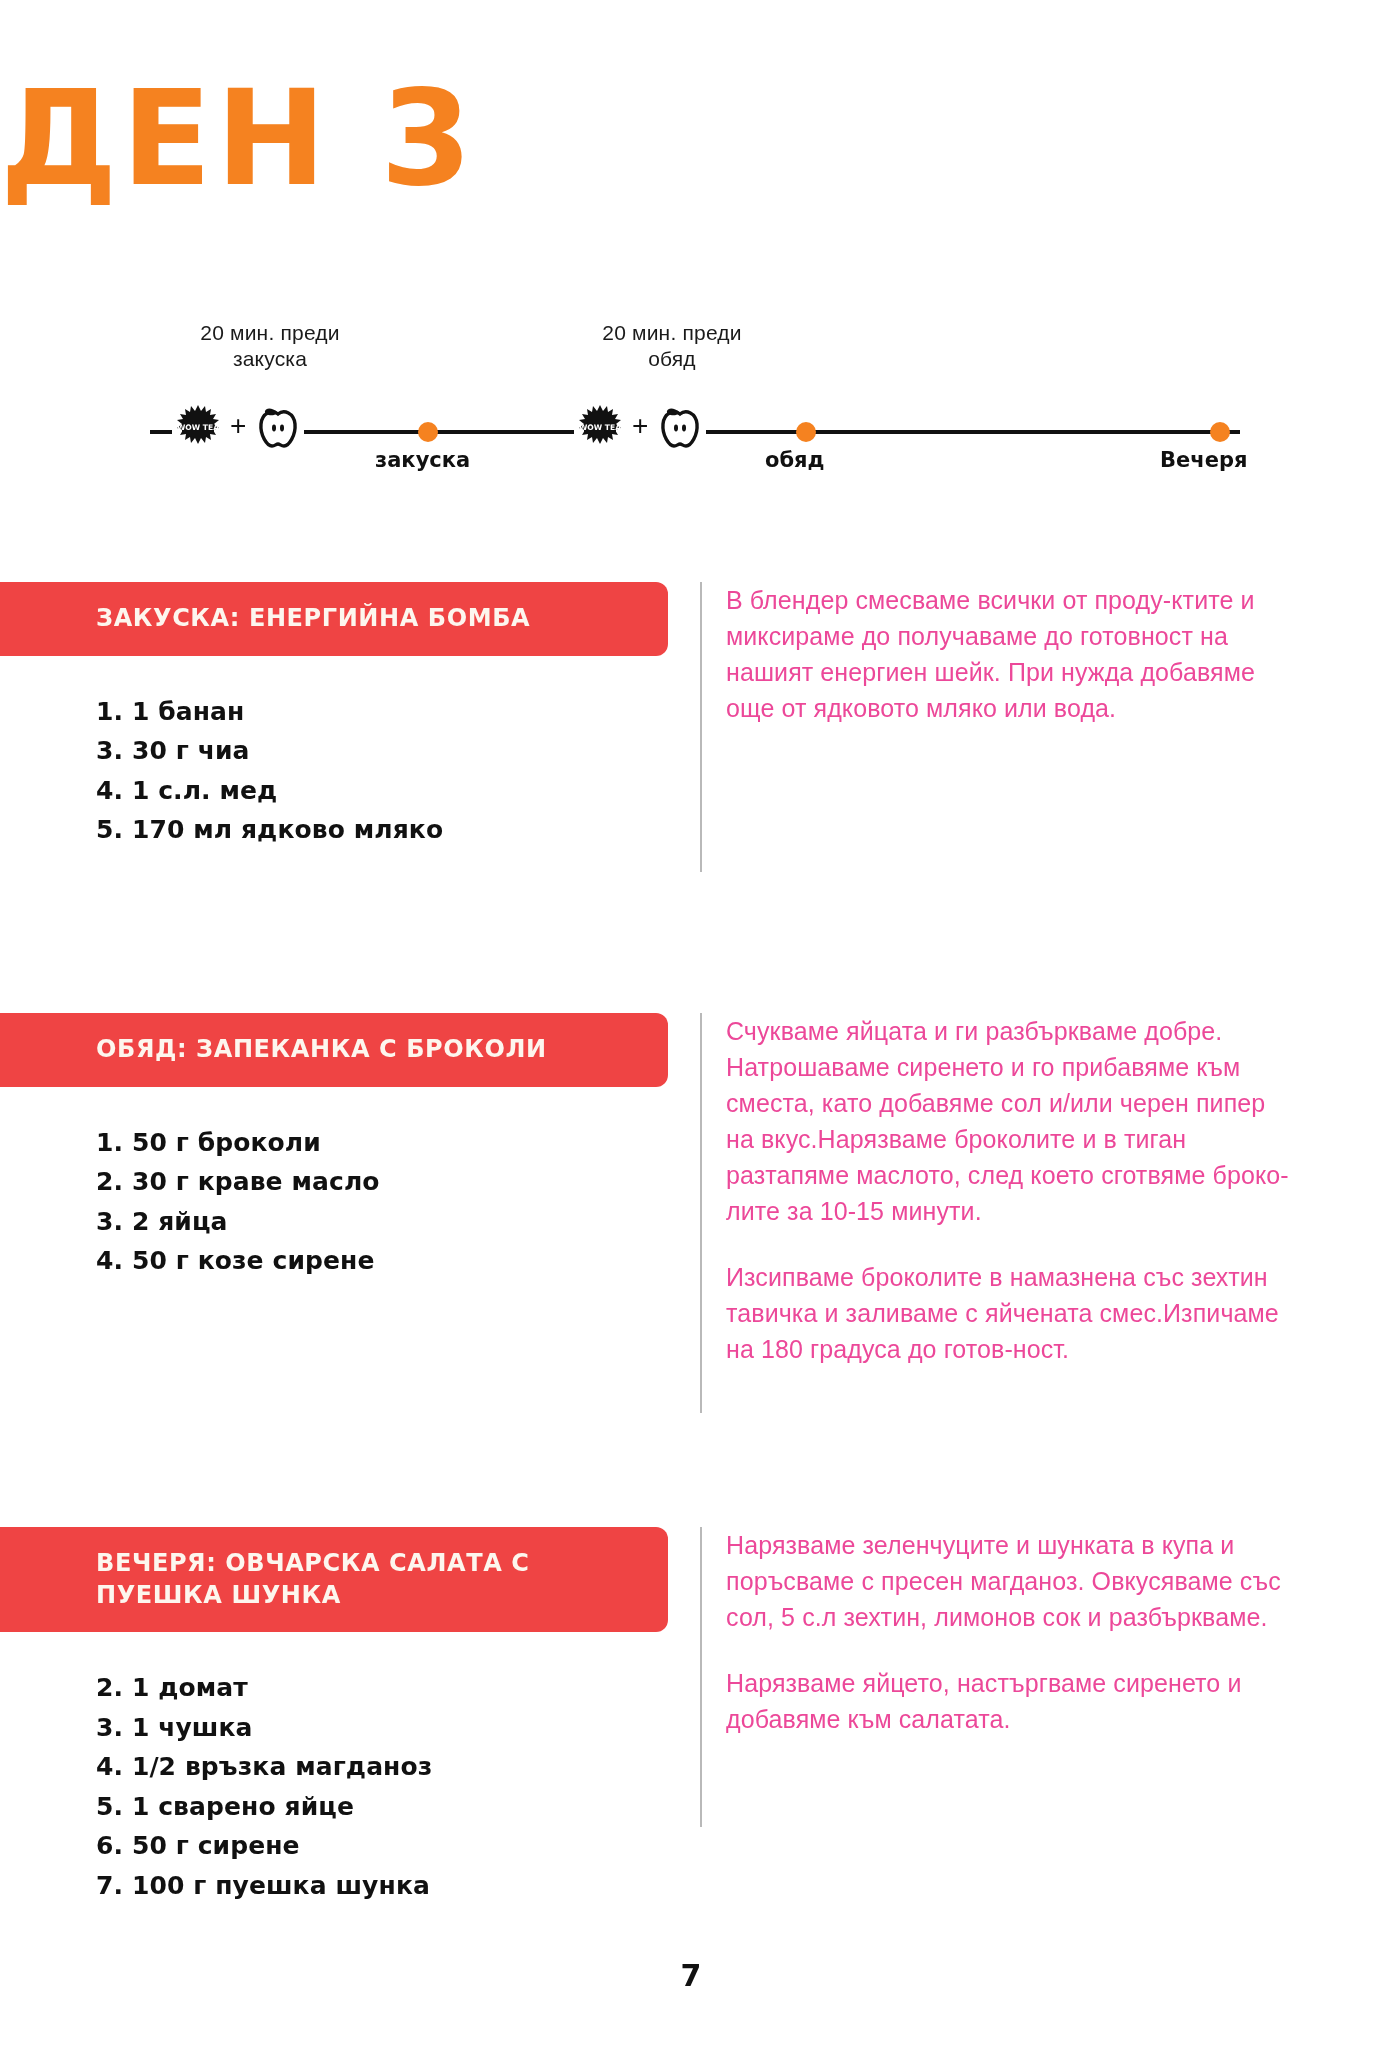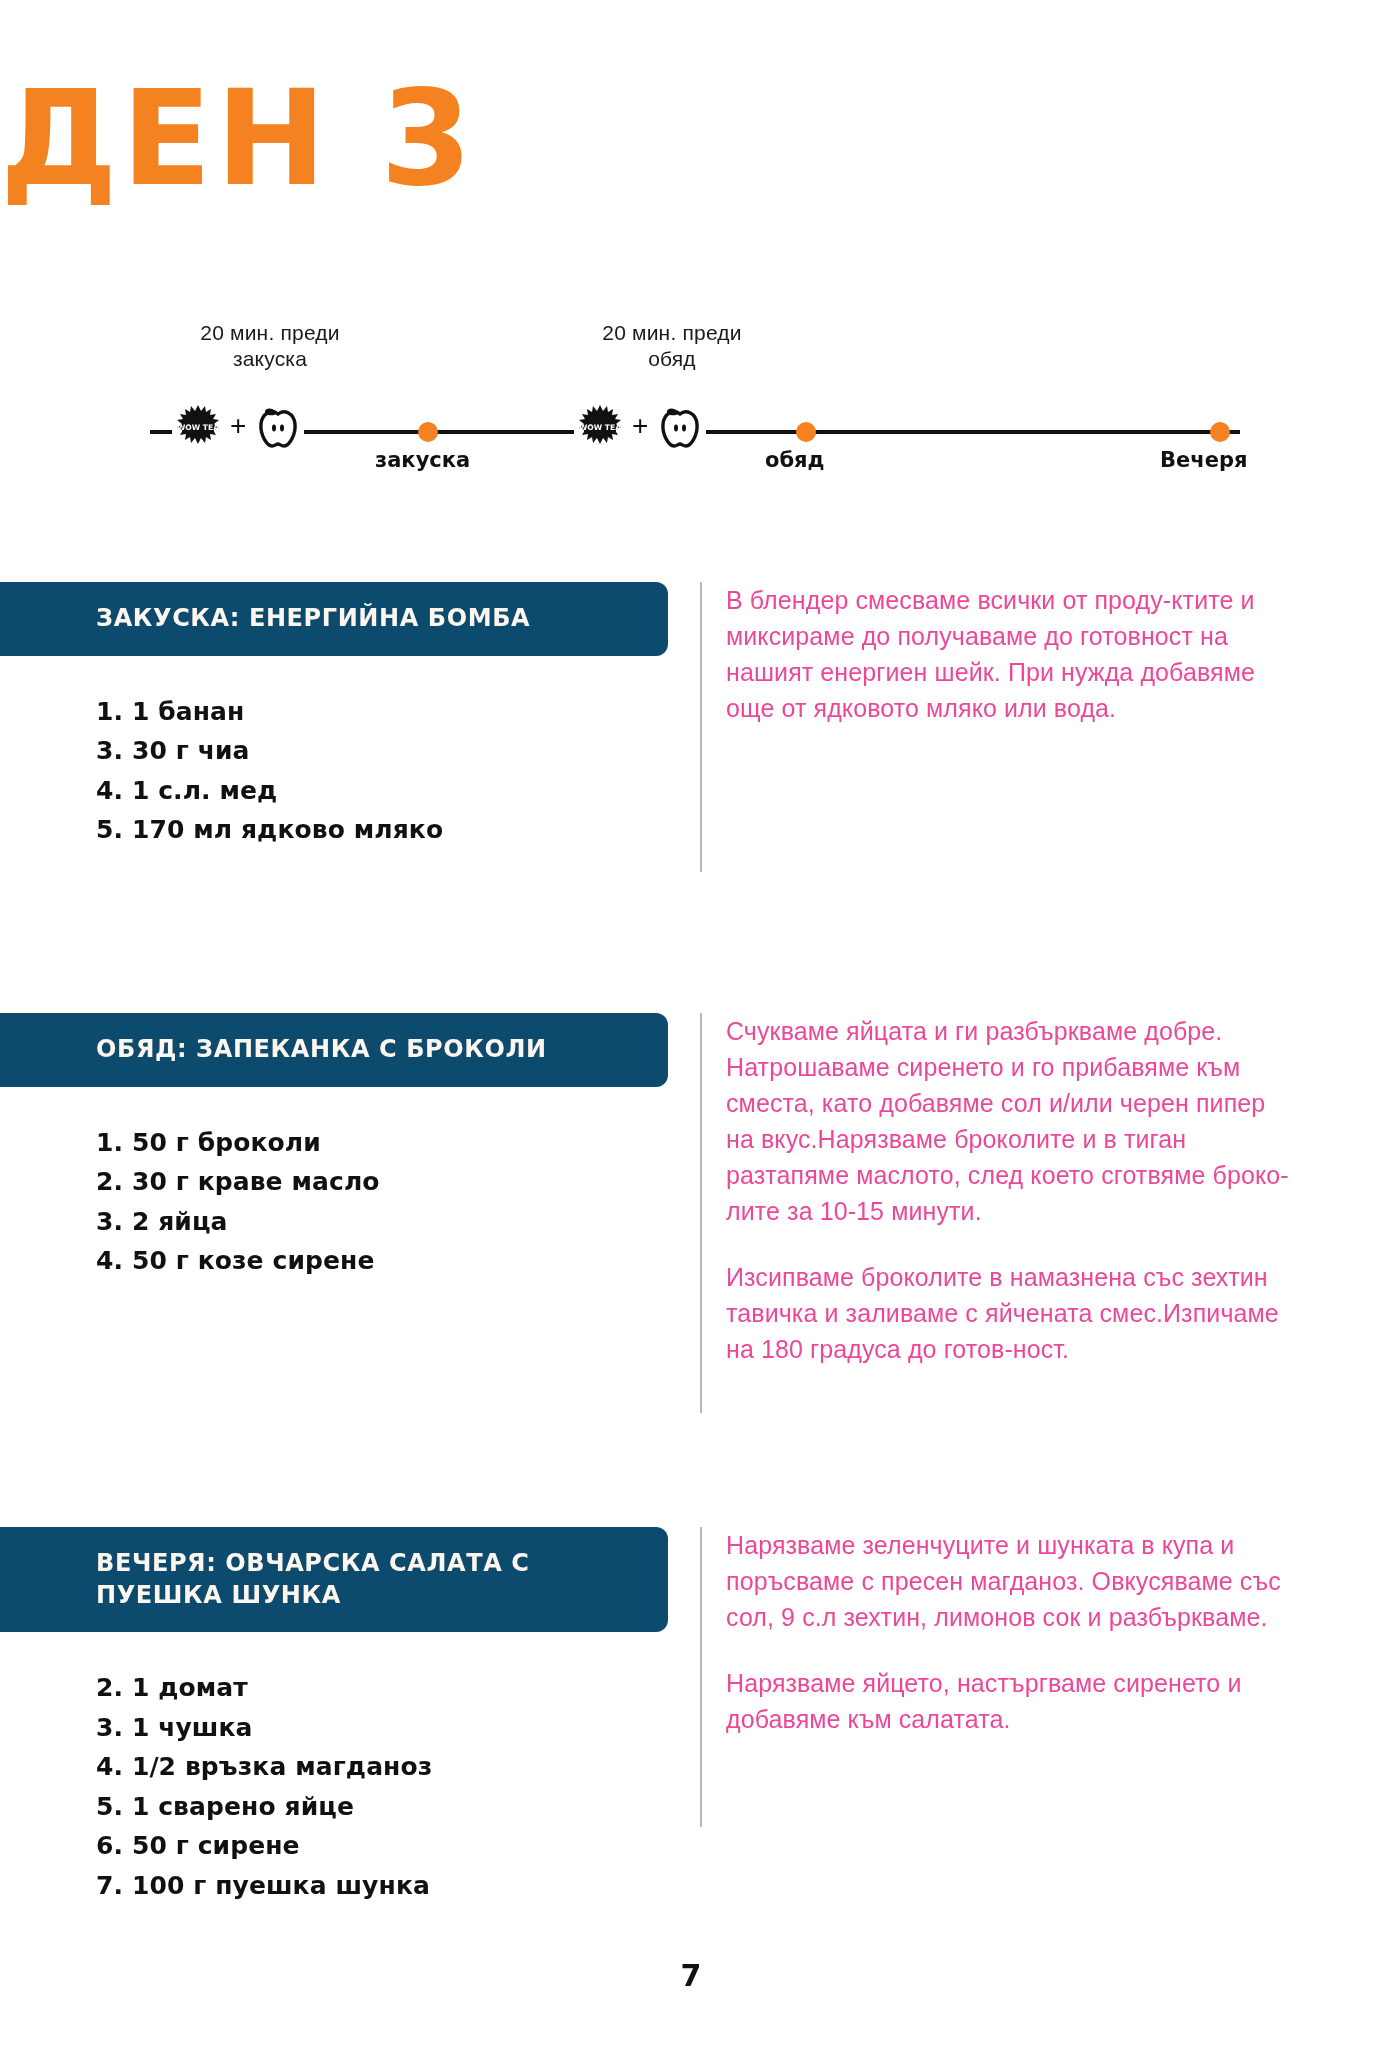--- a/index.html
+++ b/index.html
@@ -109,21 +109,21 @@
     width: 1382px;
   }
 
   .meal-left {
     position: absolute;
     left: 0;
     top: 0;
     width: 668px;
   }
   .meal-banner {
-    background: #0c4a6e;
+    background: #ef4444;
     border-top-right-radius: 12px;
     border-bottom-right-radius: 12px;
     padding: 21px 40px 21px 96px;
     min-height: 66px;
     display: flex;
     align-items: center;
   }
   .meal-banner-text {
     font-family: "DejaVu Sans", sans-serif;
     font-weight: 700;
@@ -296,20 +296,20 @@
       <ol class="ing-list">
         <li class="ing-item">2. 1 домат</li>
         <li class="ing-item">3. 1 чушка</li>
         <li class="ing-item">4. 1/2 връзка магданоз</li>
         <li class="ing-item">5. 1 сварено яйце</li>
         <li class="ing-item">6. 50 г сирене</li>
         <li class="ing-item">7. 100 г пуешка шунка</li>
       </ol>
     </div>
     <div class="meal-right" style="height:300px;">
-      <p class="recipe-para">Нарязваме зеленчуците и шунката в купа и поръсваме с пресен магданоз. Овкусяваме със сол, 9 с.л зехтин, лимонов сок и разбъркваме.</p>
+      <p class="recipe-para">Нарязваме зеленчуците и шунката в купа и поръсваме с пресен магданоз. Овкусяваме със сол, 5 с.л зехтин, лимонов сок и разбъркваме.</p>
       <p class="recipe-para">Нарязваме яйцето, настъргваме сиренето и добавяме към салатата.</p>
     </div>
   </div>
 
   <div class="page-number">7</div>
 
 </div>
 
 </body></html>

